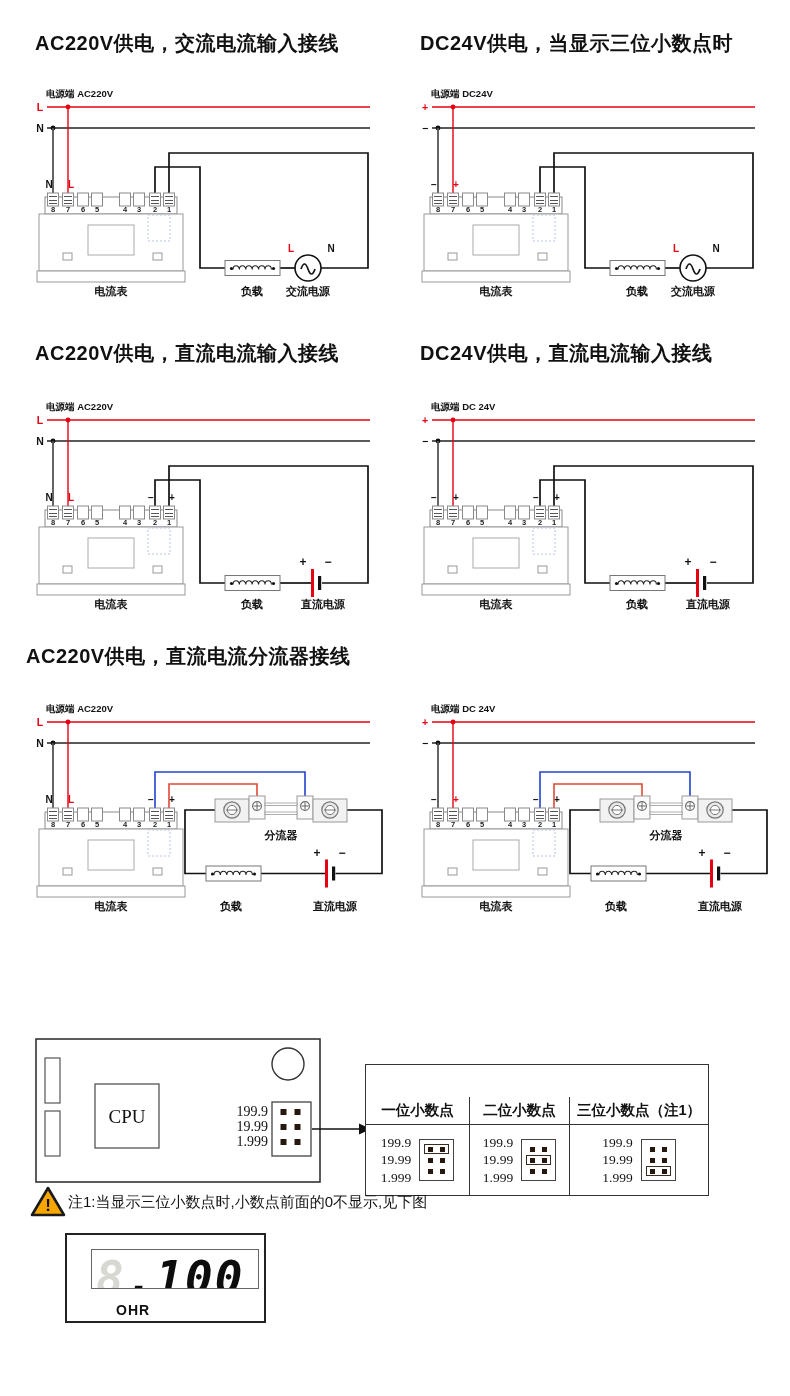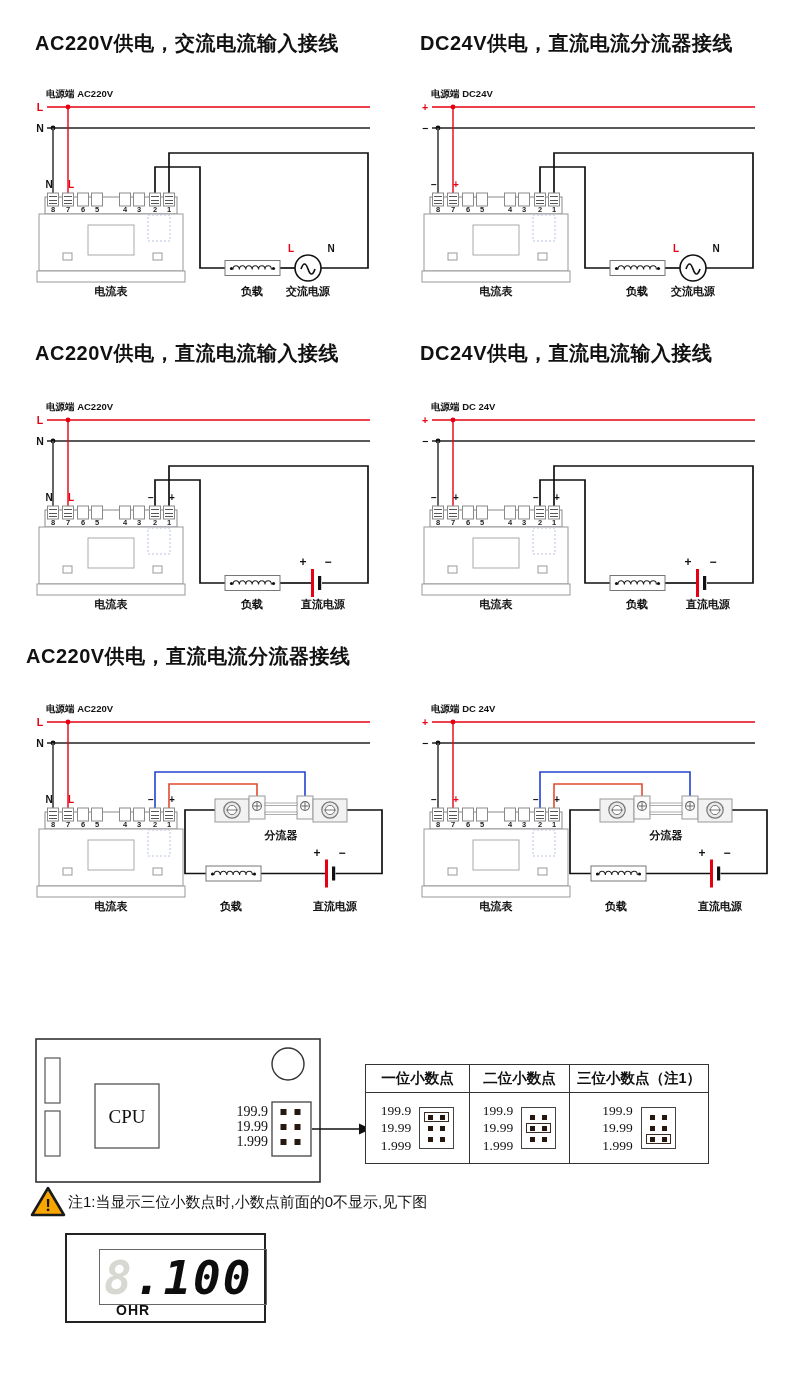--- a/index.html
+++ b/index.html
@@ -24,35 +24,35 @@
   .wblue{stroke:#2443cf;stroke-width:1.6;fill:none;}
   .wred2{stroke:#e04a33;stroke-width:1.6;fill:none;}
   .oln{fill:#fff;stroke:#8a8a8a;stroke-width:1;}
   .oln2{fill:#fff;stroke:#999;stroke-width:1;}
   .scrl{stroke:#555;stroke-width:1;}
   .cpu-text{font-family:"Liberation Serif",serif;font-size:19px;fill:#111;text-anchor:middle;}
   .bval{font-family:"Liberation Serif",serif;font-size:14px;fill:#111;text-anchor:end;}
   
   .jtable{position:absolute;left:365px;top:1064px;width:342px;border:1.5px solid #333;background:#fff;}
   .jt-head{display:flex;border-bottom:1.5px solid #333;}
-  .jt-head .hc{height:27px;line-height:27px;text-align:center;font-size:14.5px;font-weight:bold;color:#111;border-left:1.5px solid #333;box-sizing:border-box;}
+  .jt-head .hc{height:27px;line-height:27px;text-align:center;font-size:14.5px;font-weight:bold;color:#111;border-left:1.5px solid #333;box-sizing:border-box;margin-top:32px;}
   .jt-body{display:flex;}
   .jt-body .bc{height:70px;display:flex;align-items:center;justify-content:center;gap:8px;border-left:1.5px solid #333;box-sizing:border-box;}
   .hc:first-child,.bc:first-child{border-left:none;}
   .w1{width:103px;}.w2{width:100px;}.w3{width:139px;}
   .jvals{font-family:"Liberation Serif",serif;font-size:13.5px;color:#111;text-align:right;line-height:1.3;}
   .jblock{border:1.5px solid #444;background:#fff;padding:3px 4px;}
   .pinrow{display:flex;gap:7px;padding:1.5px 3px;border:1.5px solid transparent;margin:1px 0;}
   .pinrow.capped{border-color:#3a2a20;}
   .pin{width:5px;height:5px;background:#26180f;display:block;}
   
   .warn{position:absolute;left:30px;top:1186px;width:36px;height:32px;}
   
   .panel{position:absolute;left:65px;top:1233px;width:201px;height:90px;border:2px solid #222;background:#fff;box-sizing:border-box;}
-  .lcd{position:absolute;left:32px;top:14px;width:168px;height:56px;border:1.5px solid #666;box-sizing:border-box;overflow:hidden;}
+  .lcd{position:absolute;left:24px;top:14px;width:168px;height:40px;border:1.5px solid #666;box-sizing:border-box;overflow:hidden;}
   .digits{position:absolute;left:4px;top:1px;font-family:"DejaVu Sans Mono",monospace;font-weight:bold;font-style:italic;font-size:46px;letter-spacing:2px;white-space:nowrap;}
   .ghost{color:#d8d8d3;}
   .lit{color:#0d0d0d;}
   .brand{position:absolute;left:11px;bottom:3px;font-size:14px;font-weight:900;letter-spacing:1px;color:#111;margin-left:38px;}
 </style>
 </head>
 <body>
 
 <div class="page">
 
@@ -148,21 +148,21 @@
         <line x1="38.5" y1="10" x2="45.5" y2="10" stroke="#666" stroke-width="1"></line>
         <line x1="42" y1="6.5" x2="42" y2="13.5" stroke="#666" stroke-width="1"></line>
         <circle cx="90" cy="10" r="4.4" fill="#fff" stroke="#666" stroke-width="1.1"></circle>
         <line x1="86.5" y1="10" x2="93.5" y2="10" stroke="#666" stroke-width="1"></line>
         <line x1="90" y1="6.5" x2="90" y2="13.5" stroke="#666" stroke-width="1"></line>
       </g>
     </defs>
   </svg>
 
   <div class="title" style="left:35px;top:30px">AC220V供电，交流电流输入接线</div>
-  <div class="title" style="left:420px;top:30px">DC24V供电，直流电流分流器接线</div>
+  <div class="title" style="left:420px;top:30px">DC24V供电，当显示三位小数点时</div>
   <div class="title" style="left:35px;top:340px">AC220V供电，直流电流输入接线</div>
   <div class="title" style="left:420px;top:340px">DC24V供电，直流电流输入接线</div>
   <div class="title" style="left:26px;top:643px">AC220V供电，直流电流分流器接线</div>
 
   <svg class="diag" style="left:30px;top:85px" width="372" height="228" viewBox="0 0 372 228">
     <text class="plabel" x="16" y="12">电源端 AC220V</text>
     <text class="buslbl red" x="10" y="26">L</text>
     <text class="buslbl" x="10" y="47">N</text>
     <line class="wred" x1="17" y1="22" x2="340" y2="22"></line>
     <line class="wblk" x1="17" y1="43" x2="340" y2="43"></line>

